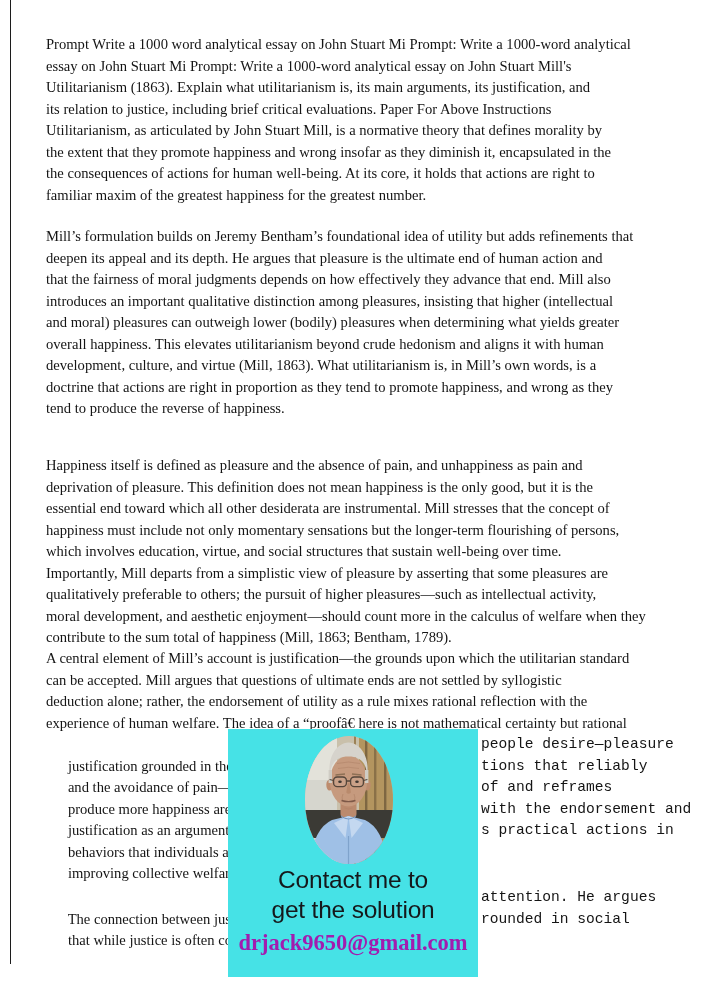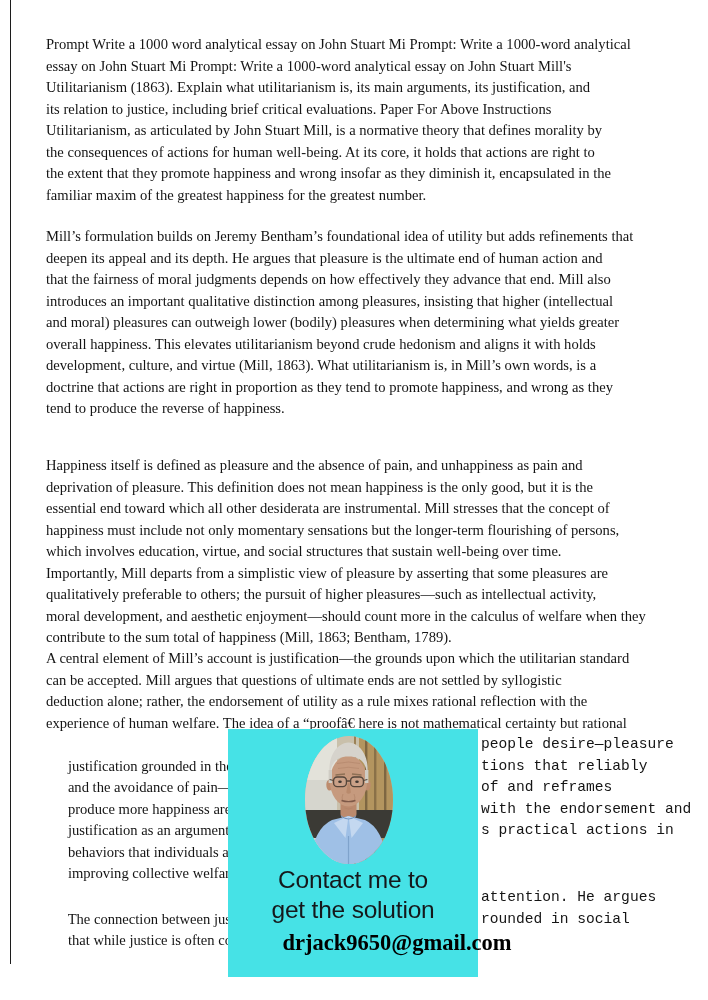--- a/index.html
+++ b/index.html
@@ -24,32 +24,32 @@
 <div id="page" style="background: rgb(255, 255, 255); color: rgb(20, 20, 20);">
 
   <div id="edge-line" style="background: rgb(28, 28, 28);"></div>
 
   <div class="para" id="p1" style="top:34px;">
     <div class="line">Prompt Write a 1000 word analytical essay on John Stuart Mi Prompt: Write a 1000-word analytical</div>
     <div class="line">essay on John Stuart Mi Prompt: Write a 1000-word analytical essay on John Stuart Mill's</div>
     <div class="line">Utilitarianism (1863). Explain what utilitarianism is, its main arguments, its justification, and</div>
     <div class="line">its relation to justice, including brief critical evaluations. Paper For Above Instructions</div>
     <div class="line">Utilitarianism, as articulated by John Stuart Mill, is a normative theory that defines morality by</div>
+    <div class="line">the extent that they promote happiness and wrong insofar as they diminish it, encapsulated in the</div>
     <div class="line">the consequences of actions for human well-being. At its core, it holds that actions are right to</div>
-    <div class="line">the extent that they promote happiness and wrong insofar as they diminish it, encapsulated in the</div>
     <div class="line">familiar maxim of the greatest happiness for the greatest number.</div>
   </div>
 
   <div class="para" id="p2" style="top:226px;">
     <div class="line">Mill’s formulation builds on Jeremy Bentham’s foundational idea of utility but adds refinements that</div>
     <div class="line">deepen its appeal and its depth. He argues that pleasure is the ultimate end of human action and</div>
     <div class="line">that the fairness of moral judgments depends on how effectively they advance that end. Mill also</div>
     <div class="line">introduces an important qualitative distinction among pleasures, insisting that higher (intellectual</div>
     <div class="line">and moral) pleasures can outweigh lower (bodily) pleasures when determining what yields greater</div>
-    <div class="line">overall happiness. This elevates utilitarianism beyond crude hedonism and aligns it with holds</div>
+    <div class="line">overall happiness. This elevates utilitarianism beyond crude hedonism and aligns it with human</div>
     <div class="line">development, culture, and virtue (Mill, 1863). What utilitarianism is, in Mill’s own words, is a</div>
     <div class="line">doctrine that actions are right in proportion as they tend to promote happiness, and wrong as they</div>
     <div class="line">tend to produce the reverse of happiness.</div>
   </div>
 
   <div class="para" id="p3" style="top:429px;margin-top:26px;">
     <div class="line">Happiness itself is defined as pleasure and the absence of pain, and unhappiness as pain and</div>
     <div class="line">deprivation of pleasure. This definition does not mean happiness is the only good, but it is the</div>
     <div class="line">essential end toward which all other desiderata are instrumental. Mill stresses that the concept of</div>
     <div class="line">happiness must include not only momentary sensations but the longer-term flourishing of persons,</div>
@@ -154,16 +154,16 @@
         <path d="M49,58 Q50.5,61.5 49.5,64" stroke="#a87a5e" stroke-width="0.8" fill="none" opacity="0.6"></path>
 
         <path d="M36.5,64.5 Q43.5,66.8 50.5,64.5" stroke="#7d5847" stroke-width="1.4" fill="none"></path>
         <path d="M39.5,72 Q43.5,74 47.5,72" stroke="#ab7f63" stroke-width="0.8" fill="none" opacity="0.5"></path>
       </svg>
     </div>
     <div id="headline" style="color: rgb(21, 24, 27);">
       <div>Contact me to</div>
       <div>get the solution</div>
     </div>
-    <div id="email" style="color: #000000; margin-left: 44px;">drjack9650@gmail.com</div>
+    <div id="email" style="color: #a21caf;">drjack9650@gmail.com</div>
   </div>
 
 </div>
 
 </body></html>

